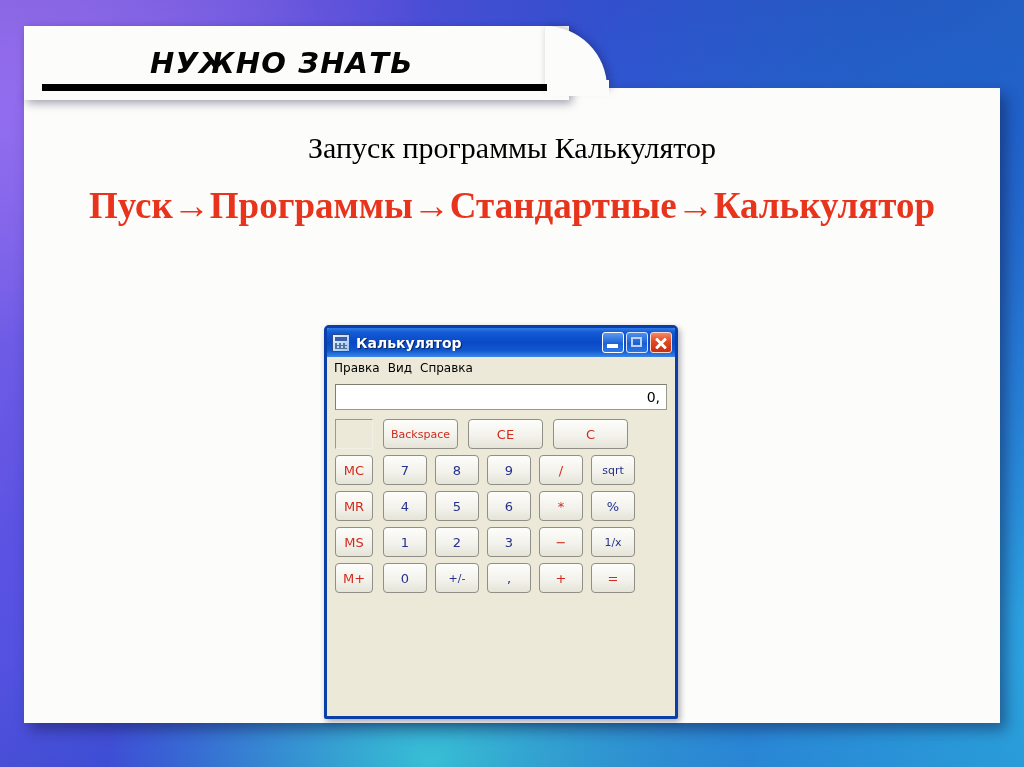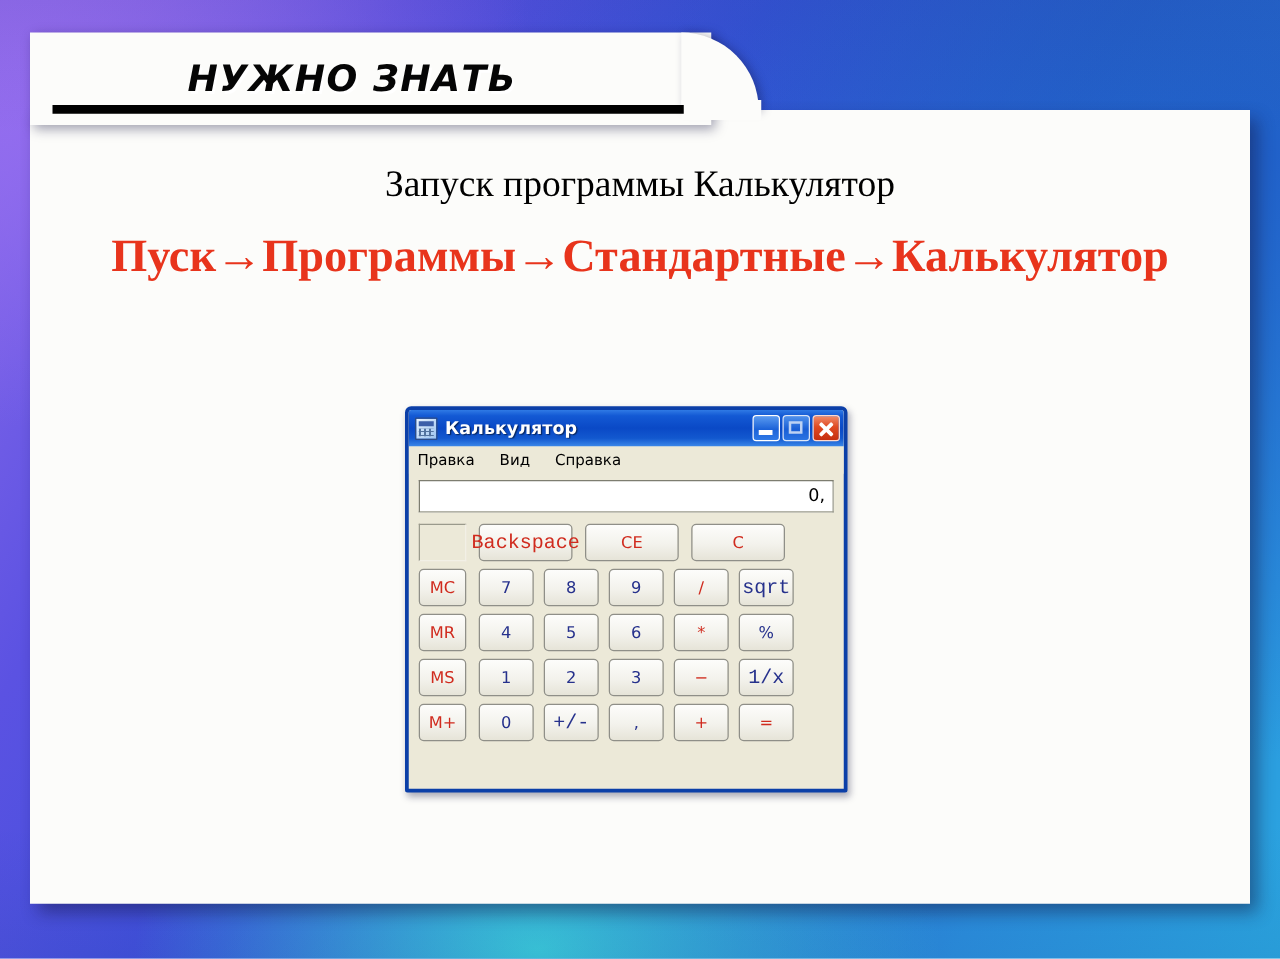--- a/index.html
+++ b/index.html
@@ -127,21 +127,21 @@
     margin-top: 4px;
     white-space: nowrap;
   }
 
   
   #calc-window {
     position: absolute;
     left: 324px;
     top: 325px;
     width: 354px;
-    height: 309px;
+    height: 394px;
     background: #ece9d8;
     border: 3px solid #0b3fa8;
     border-radius: 5px 5px 2px 2px;
     box-sizing: border-box;
     box-shadow: 2px 3px 6px rgba(20,20,60,0.35);
     z-index: 6;
     overflow: hidden;
   }
   #calc-titlebar {
     position: relative;
@@ -223,21 +223,21 @@
   }
   #btn-close::before { transform: rotate(45deg); }
   #btn-close::after  { transform: rotate(-45deg); }
 
   #calc-menubar {
     height: 22px;
     background: #ece9d8;
     display: flex;
     align-items: center;
     padding-left: 7px;
-    gap: 20px;
+    gap: 8px;
   }
   .menu-item {
     font-family: "DejaVu Sans", sans-serif;
     font-size: 12px;
     color: #000000;
     white-space: nowrap;
   }
 
   #calc-body { padding: 5px 8px 8px 8px; }
 
@@ -288,21 +288,21 @@
     cursor: default;
     flex: 0 0 auto;
   }
   .btn.red  { color: #d02b1e; }
   .btn.blue { color: #26318c; }
   .btn.wide { width: 75px; margin-right: 10px; }
   .btn.wide:last-child { margin-right: 0; }
   .btn.mem  { width: 38px; margin-right: 10px; }
   .btn.key  { width: 44px; margin-right: 8px; }
   .btn.key:last-child { margin-right: 0; }
-  .btn.small-label { font-size: 16px; font-family: Liberation Mono, monospace; }
+  .btn.small-label { font-size: 11px; }
 </style>
 </head>
 <body>
 
 <div id="slide">
 
   <div id="content-panel"></div>
 
   <div id="title-tab"></div>
   <div id="tab-curve"></div>

